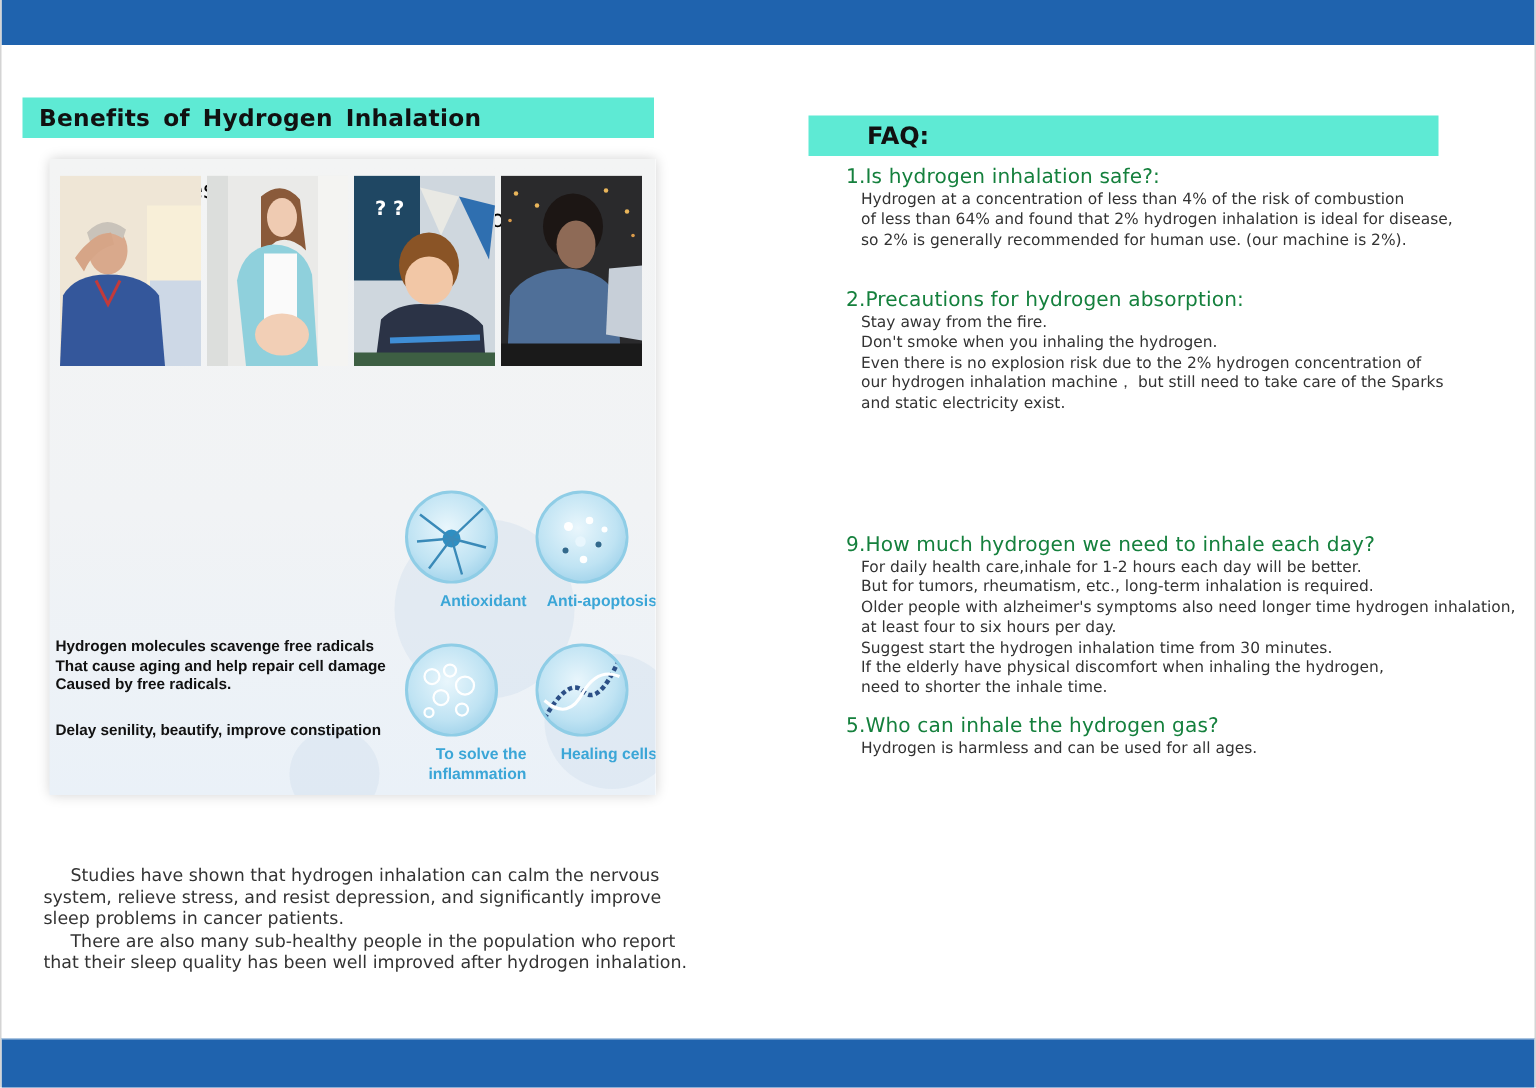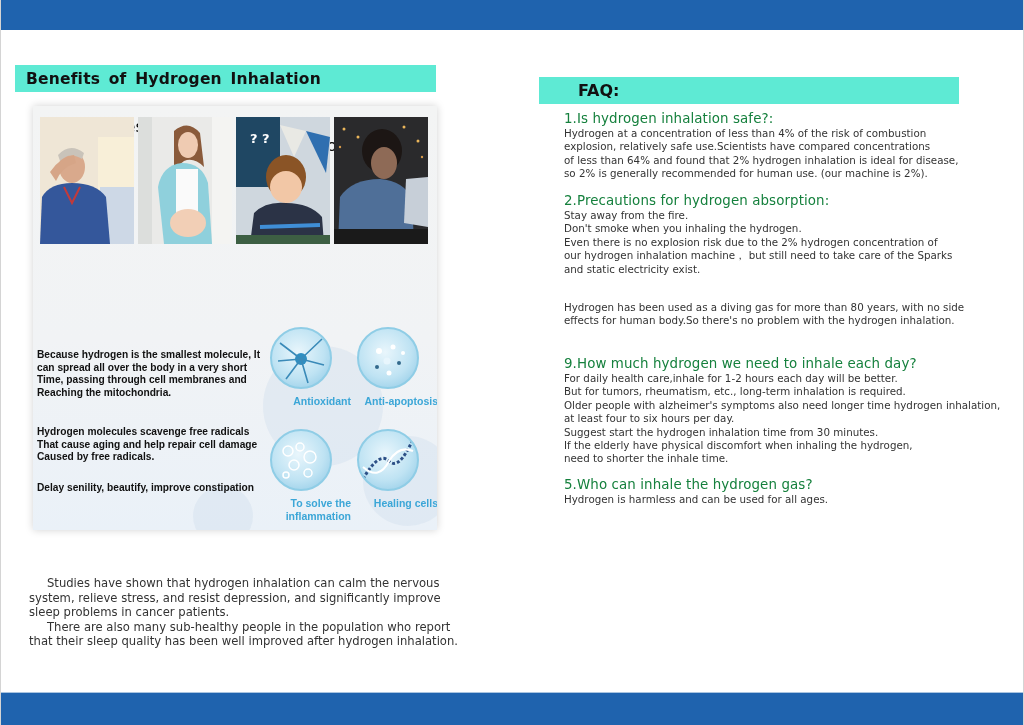--- a/index.html
+++ b/index.html
@@ -53,21 +53,21 @@
 
   .studies {
     position: absolute; left: 28px; top: 576px; width: 430px;
     font-size: 11.6px; line-height: 14.6px; color: #333; margin: 0;
   }
   .studies p { margin: 0; text-indent: 18px; }
   .studies p.first { text-indent: 18px; }
 
   .faq { position: absolute; left: 563px; width: 450px; }
   .faq h3 { margin: 0; font-weight: normal; font-size: 13.4px; line-height: 16px; color: #15803d; letter-spacing: 0.1px; }
-  .faq .ans { font-size: 10.3px; line-height: 13.4px; color: #333; }
+  .faq .ans { font-size: 10.3px; line-height: 13.4px; color: #333; margin-left: 10px; }
   .faq .ans div { white-space: nowrap; }
 </style>
 </head>
 <body>
 
 <div class="band top"></div>
 
 <div class="section-header" id="benefits-header">
   <span>Benefits of Hydrogen Inhalation</span>
 </div>
@@ -143,21 +143,20 @@
           <ellipse cx="50" cy="46" rx="13" ry="16" fill="#8e6a56"></ellipse>
           <path d="M4 127 L6 80 Q18 62 46 62 Q70 64 78 82 L80 127 Z" fill="#4f6f98"></path>
           <path d="M72 62 L94 60 L94 110 L70 106 Z" fill="#c7cfd8"></path>
           <rect x="0" y="112" width="94" height="15" fill="#1a1a1a"></rect>
         </svg>
       </div>
       <div class="cap">Heavy pressure of work</div>
     </div>
   </div>
 
-  <div class="benefit-text" style="top:243px;">Because hydrogen is the smallest molecule, It can spread all over the body in a very short Time, passing through cell membranes and Reaching the mitochondria.</div>
   <div class="benefit-text" style="top:320px;">Hydrogen molecules scavenge free radicals That cause aging and help repair cell damage Caused by free radicals.</div>
   <div class="benefit-text" style="top:376px;width:240px;">Delay senility, beautify, improve constipation</div>
 
   <div class="circle-item" style="left:218px;top:221px;">
     <div class="circle">
       <svg width="58" height="58" viewBox="0 0 58 58">
         <circle cx="29" cy="30" r="6" fill="#2f8fc2"></circle>
         <path d="M29 30 L8 14 M29 30 L50 10 M29 30 L52 36 M29 30 L14 50 M29 30 L36 54 M29 30 L6 32" stroke="#3a8ab8" stroke-width="1.6" fill="none"></path>
       </svg>
     </div>
@@ -207,42 +206,37 @@
 </div>
 
 <div class="section-header" id="faq-header">
   <span>FAQ:</span>
 </div>
 
 <div class="faq" style="top:111px;">
   <h3>1.Is hydrogen inhalation safe?:</h3>
   <div class="ans">
     <div>Hydrogen at a concentration of less than 4% of the risk of combustion</div>
-    <div>explosion, relatively safe use.Scientists have compared concentrations</div>
     <div>of less than 64% and found that 2% hydrogen inhalation is ideal for disease,</div>
     <div>so 2% is generally recommended for human use. (our machine is 2%).</div>
   </div>
 </div>
 
 <div class="faq" style="top:193px;">
   <h3>2.Precautions for hydrogen absorption:</h3>
   <div class="ans">
     <div>Stay away from the fire.</div>
     <div>Don't smoke when you inhaling the hydrogen.</div>
     <div>Even there is no explosion risk due to the 2% hydrogen concentration of</div>
     <div>our hydrogen inhalation machine， but still need to take care of the Sparks</div>
     <div>and static electricity exist.</div>
   </div>
 </div>
 
 <div class="faq" style="top:301px;">
-  <div class="ans">
-    <div>Hydrogen has been used as a diving gas for more than 80 years, with no side</div>
-    <div>effects for human body.So there's no problem with the hydrogen inhalation.</div>
-  </div>
 </div>
 
 <div class="faq" style="top:356px;">
   <h3>9.How much hydrogen we need to inhale each day?</h3>
   <div class="ans">
     <div>For daily health care,inhale for 1-2 hours each day will be better.</div>
     <div>But for tumors, rheumatism, etc., long-term inhalation is required.</div>
     <div>Older people with alzheimer's symptoms also need longer time hydrogen inhalation,</div>
     <div>at least four to six hours per day.</div>
     <div>Suggest start the hydrogen inhalation time from 30 minutes.</div>

